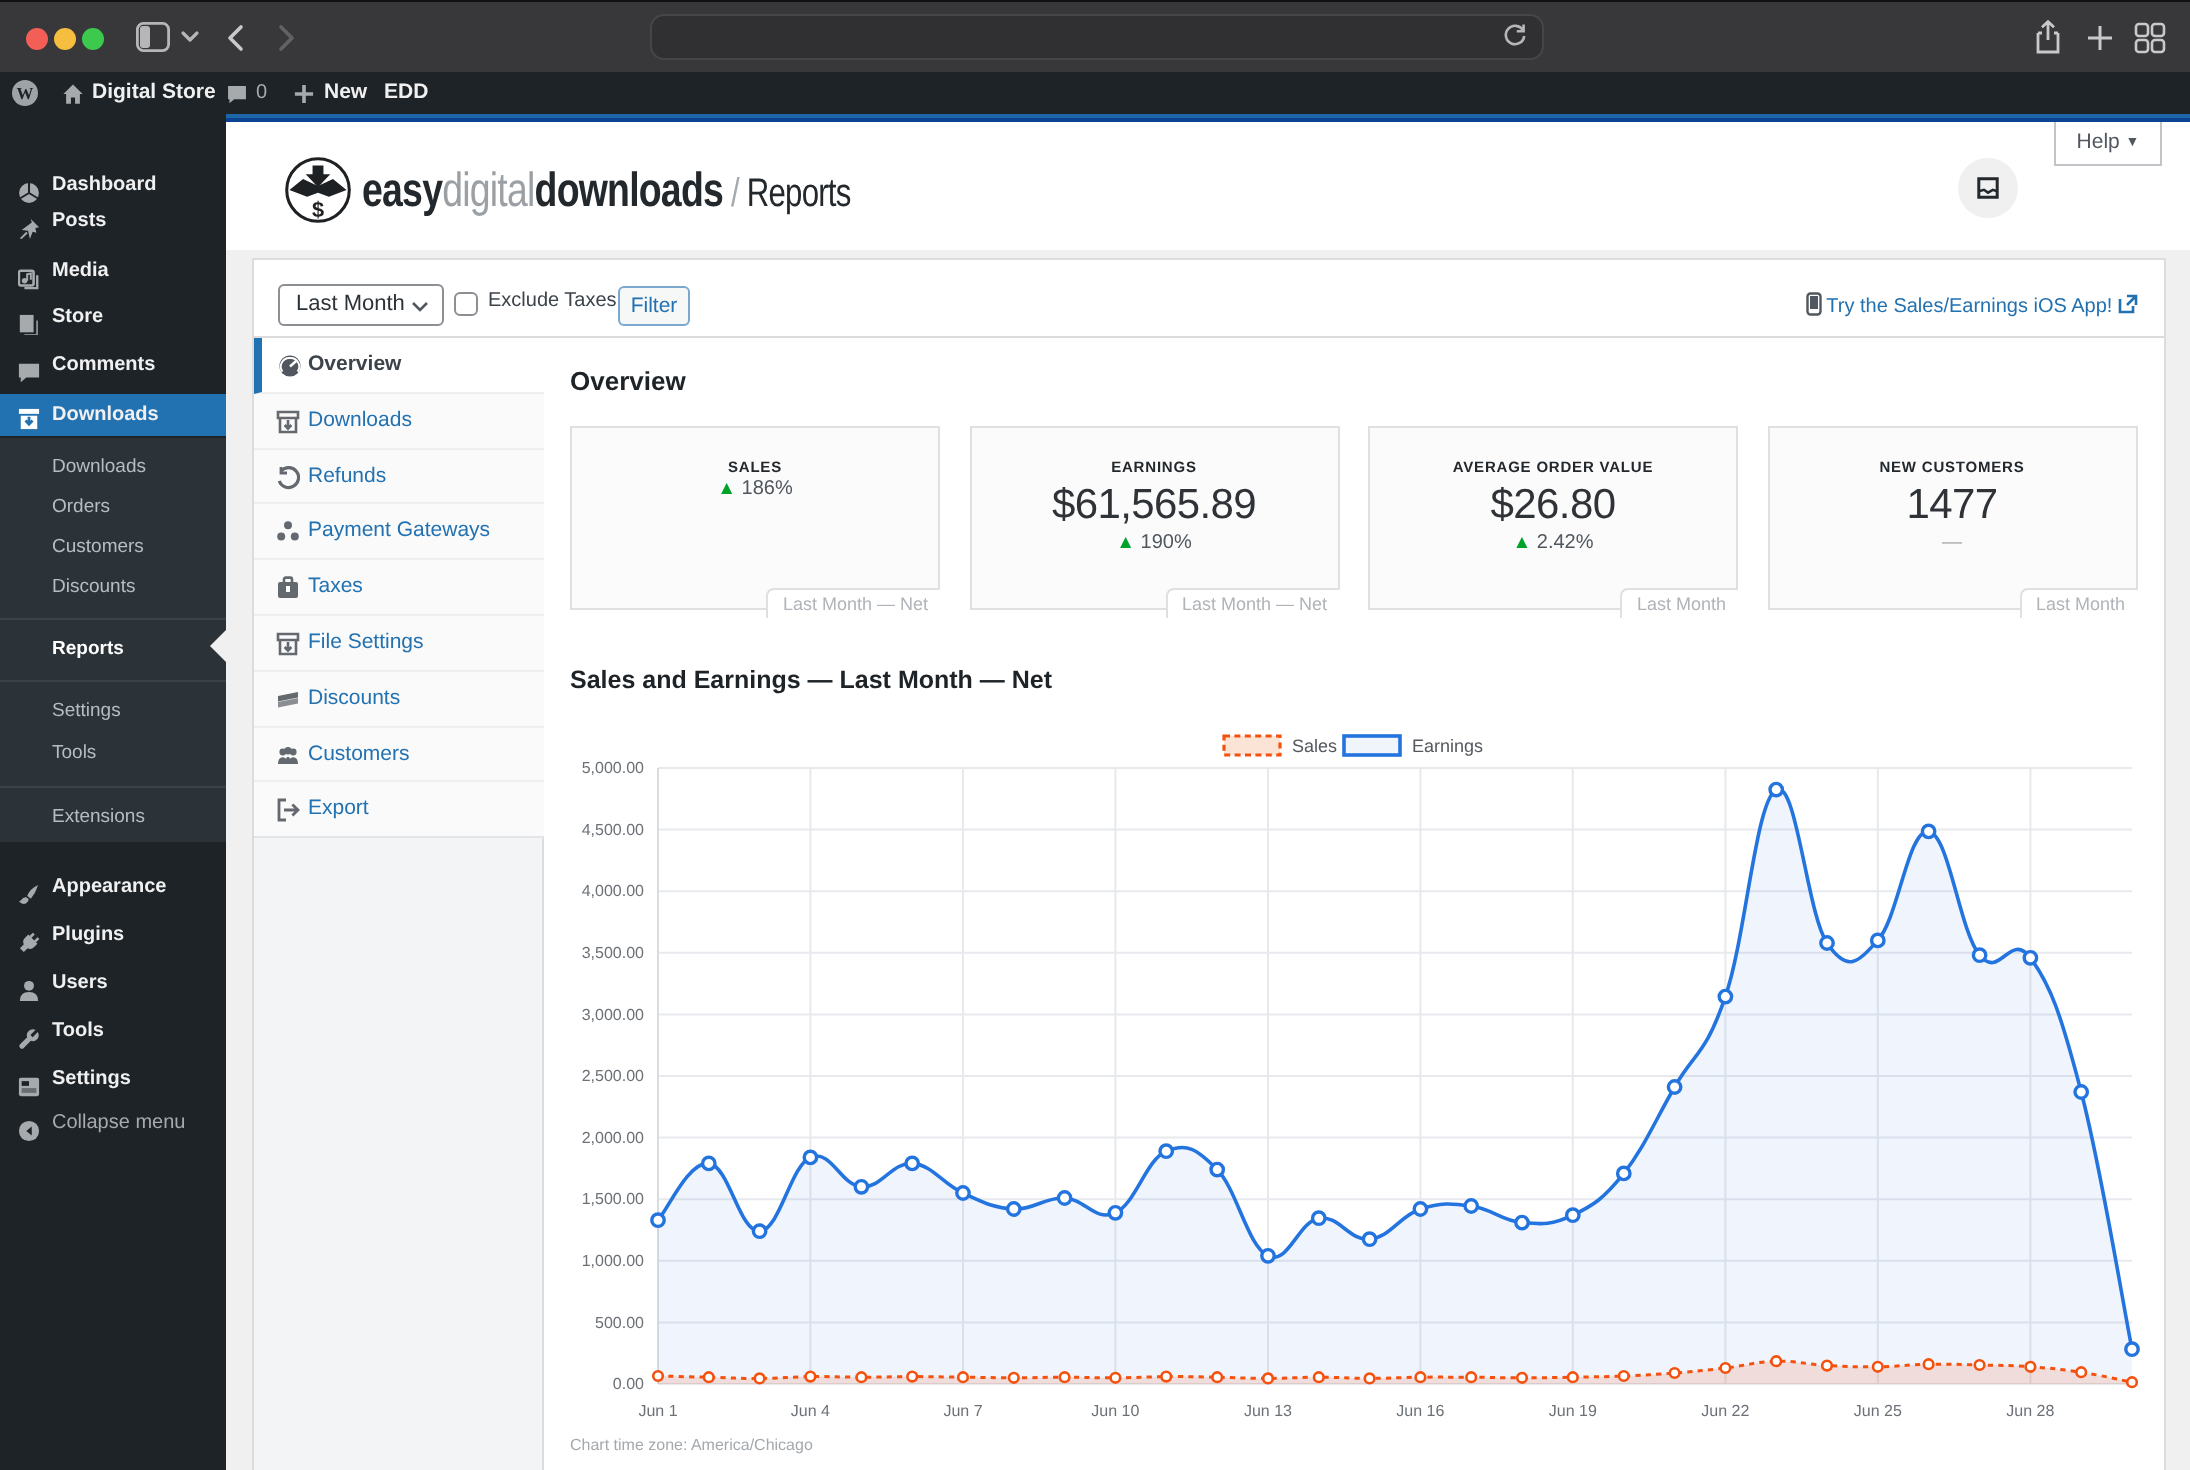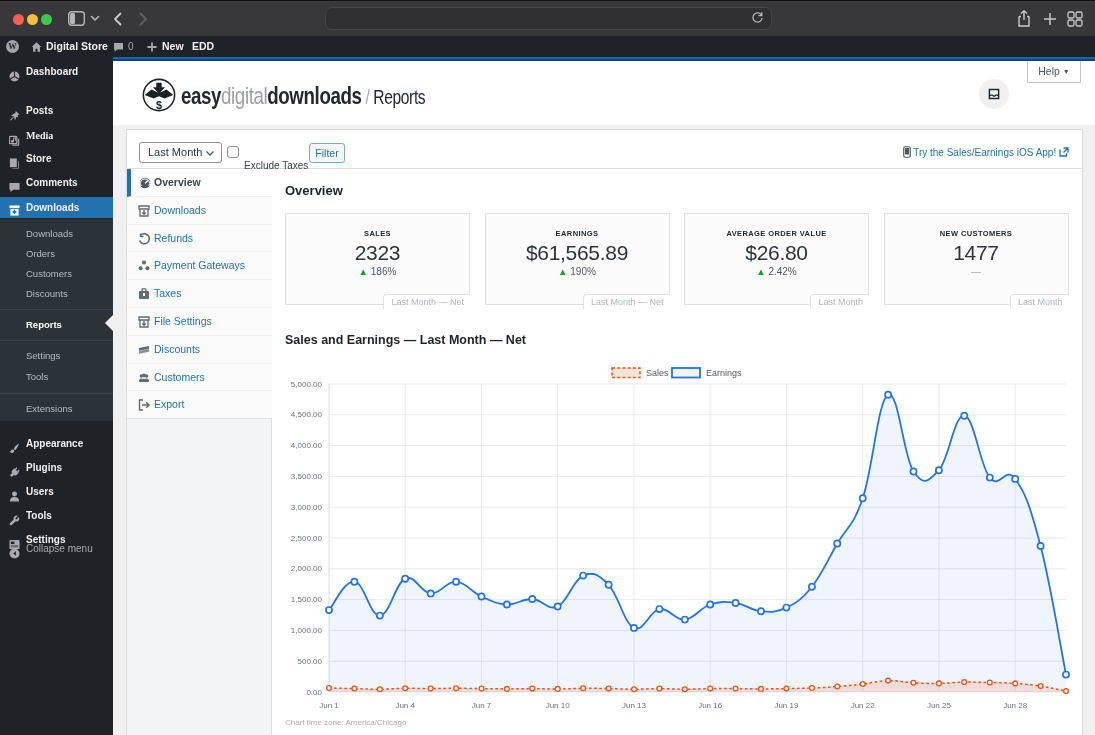--- a/index.html
+++ b/index.html
@@ -132,35 +132,35 @@
   </svg>
   <div class="it" style="left:162px; font-weight:700; font-size:10.5px;">New</div>
   <div class="it" style="left:192px; font-weight:700; font-size:10.5px;">EDD</div>
   <div class="it" style="right:6px; font-weight:700; font-size:10.5px;margin-top:17px;">Howdy, Store Owner</div>
 </div>
 
 <div id="blueline"></div>
 
 <div id="sidebar">
   <div id="submenu-bg"></div>
-  <div class="mi" style="top:3px;text-decoration:underline;">
+  <div class="mi" style="top:24px;text-decoration:underline;">
       <span class="ic"><svg width="11" height="11" viewBox="0 0 12 12">
           <circle cx="6" cy="6" r="5.4" fill="#a7aaad"></circle>
           <path d="M6 6 V0.4 M6 6 L11 9 M6 6 L1 9" stroke="#1d2327" stroke-width="1.1" fill="none"></path>
         </svg></span>
       <span class="lb">Dashboard</span>
     </div>
   <div class="mi" style="top:42px;">
       <span class="ic"><svg width="11" height="11" viewBox="0 0 12 12">
           <path d="M7 0.5 L11.5 5 L9.5 5.5 L10 8 L8 7.5 L6.5 11.5 L5.5 7 L2 6.5 L7.5 2.5 Z" fill="#a7aaad"></path>
           <path d="M1 11 L4.5 7.5 L5.3 8.3 L2 11.5 Z" fill="#a7aaad"></path>
         </svg></span>
       <span class="lb">Posts</span>
     </div>
-  <div class="mi" style="top:66.5px;font-family:Liberation Serif, serif;">
+  <div class="mi" style="top:66.5px;">
       <span class="ic"><svg width="11" height="11" viewBox="0 0 12 12">
           <rect x="0.5" y="1.5" width="8" height="8" rx="1" fill="none" stroke="#a7aaad" stroke-width="1.4"></rect>
           <circle cx="3.6" cy="7" r="1.5" fill="#a7aaad"></circle>
           <path d="M5 7 V3.4 L7 3 V6.4" stroke="#a7aaad" stroke-width="1.1" fill="none"></path>
           <path d="M10.5 4 V11 H3.5" fill="none" stroke="#a7aaad" stroke-width="1.3"></path>
         </svg></span>
       <span class="lb">Media</span>
     </div>
   <div class="mi" style="top:90px;">
       <span class="ic"><svg width="11" height="11" viewBox="0 0 12 12">
@@ -218,21 +218,21 @@
       <span class="lb">Tools</span>
     </div>
   <div class="mi" style="top:471px;">
       <span class="ic"><svg width="11" height="11" viewBox="0 0 12 12">
           <rect x="0.5" y="1" width="11" height="10" rx="1" fill="#a7aaad"></rect>
           <rect x="2" y="2.8" width="4" height="2.6" fill="#1d2327"></rect>
           <rect x="2" y="6.6" width="8" height="2.6" fill="#1d2327" opacity="0.45"></rect>
         </svg></span>
       <span class="lb">Settings</span>
     </div>
-  <div class="mi" style="top:480px;">
+  <div class="mi" style="top:493px;">
       <span class="ic"><svg width="11" height="11" viewBox="0 0 12 12">
           <circle cx="6" cy="6" r="5.5" fill="#a7aaad"></circle>
           <path d="M7.5 3.5 L4.5 6 L7.5 8.5 Z" fill="#1d2327"></path>
         </svg></span>
       <span class="lb" style="font-weight:400; color:#a7aaad;">Collapse menu</span>
     </div>
   <div style="position:absolute; right:0; top:258px; width:0; height:0;
     border-top:8px solid transparent; border-bottom:8px solid transparent; border-right:8px solid #f0f0f1;"></div>
   <div style="position:absolute; left:0; top:252px; width:113px; height:1px; background:#3a4147;"></div>
   <div style="position:absolute; left:0; top:283px; width:113px; height:1px; background:#3a4147;"></div>
@@ -269,21 +269,21 @@
       <div style="position:absolute; left:12px; top:12px; width:83px; height:21px; background:#fff;
         border:1px solid #8c8f94; border-radius:3px; font-size:11px; color:#2c3338; line-height:19px; padding-left:8px;">
         Last Month
         <svg style="position:absolute; right:7px; top:8px;" width="8" height="5" viewBox="0 0 8 5">
           <path d="M0.5 0.5 L4 4 L7.5 0.5" fill="none" stroke="#50575e" stroke-width="1.3"></path>
           </svg>
       </div>
 
       <div style="position:absolute; left:100px; top:16px; width:12px; height:12px; background:#fff;
         border:1px solid #8c8f94; border-radius:3px;"></div>
-      <div style="position:absolute; left:117px; top:30px; font-size:10px; color:#3c434a;">Exclude Taxes</div>
+      <div style="position:absolute; left:117px; top:15px; font-size:10px; color:#3c434a;">Exclude Taxes</div>
 
       <div style="position:absolute; left:182px; top:13px; width:36px; height:20px; background:#f6f7f7;
         border:1px solid #7ba8ce; border-radius:3px; font-size:10.5px; color:#2271b1; text-align:center; line-height:18px;">Filter</div>
 
       <div style="position:absolute; right:13px; top:16px; font-size:10px; color:#2271b1; white-space:nowrap;">
         <svg style="vertical-align:-2px;" width="8" height="12" viewBox="0 0 8 12">
           <rect x="0.75" y="0.75" width="6.5" height="10.5" rx="1.5" fill="none" stroke="#50575e" stroke-width="1.2"></rect>
           <rect x="2" y="2" width="4" height="6.5" fill="#50575e"></rect>
           </svg>
         Try the Sales/Earnings iOS App!
@@ -360,21 +360,20 @@
               <path d="M5 1 H1.5 V11 H5" fill="none" stroke="#646970" stroke-width="1.4"></path>
               <path d="M4 6 H11 M8.2 3.2 L11 6 L8.2 8.8" fill="none" stroke="#646970" stroke-width="1.4"></path>
             </svg></span>
           <span class="lb">Export</span>
         </div>
     </div>
     <div class="h2" style="left:158px; top:53px;">Overview</div>
 
     <div class="tile" style="left:158px;">
       <div class="tl1">SALES</div>
-        <div class="tl2">2323</div>
       <div class="tl3"><span class="up">▲</span> 186%</div>
       <div class="tag">Last Month — Net</div>
     </div>
     <div class="tile" style="left:357.5px;">
       <div class="tl1">EARNINGS</div>
         <div class="tl2">$61,565.89</div>
       <div class="tl3"><span class="up">▲</span> 190%</div>
       <div class="tag">Last Month — Net</div>
     </div>
     <div class="tile" style="left:557px;">

